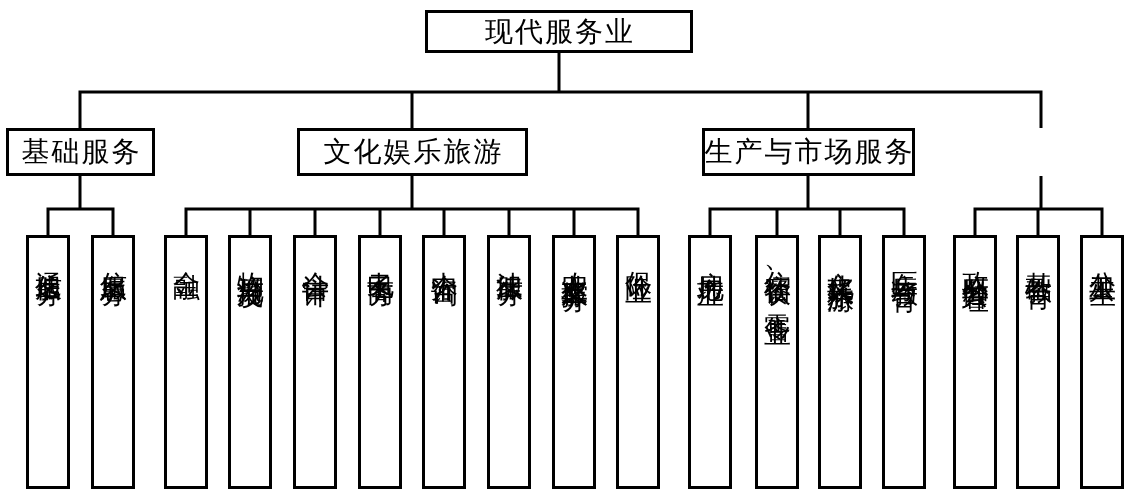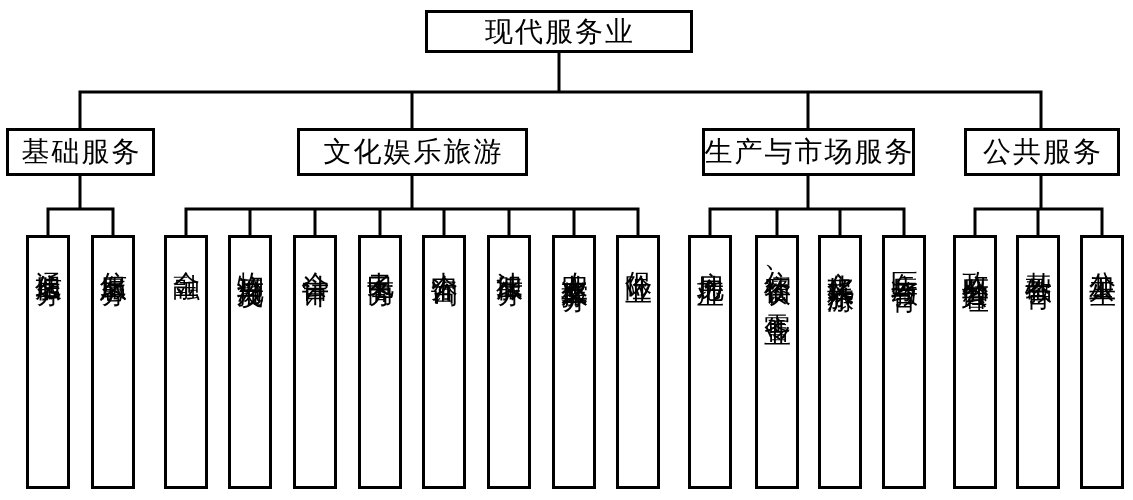--- a/index.html
+++ b/index.html
@@ -79,23 +79,20 @@
 
   <div class="hbox lvl2" style="left:6px;width:149px">
     <span>基础服务</span>
   </div>
   <div class="hbox lvl2" style="left:297px;width:231px">
     <span>文化娱乐旅游</span>
   </div>
   <div class="hbox lvl2" style="left:702px;width:213px">
     <span>生产与市场服务</span>
   </div>
-  <div class="hbox lvl2" style="left:964px;width:156px">
-    <span>公共服务</span>
-  </div>
 
   <div class="leaf" style="left:26px">
     <span class="vtext">通信服务</span>
   </div>
   <div class="leaf" style="left:91px">
     <span class="vtext">信息服务</span>
   </div>
 
   <div class="leaf" style="left:164px">
     <span class="vtext">金融</span>

